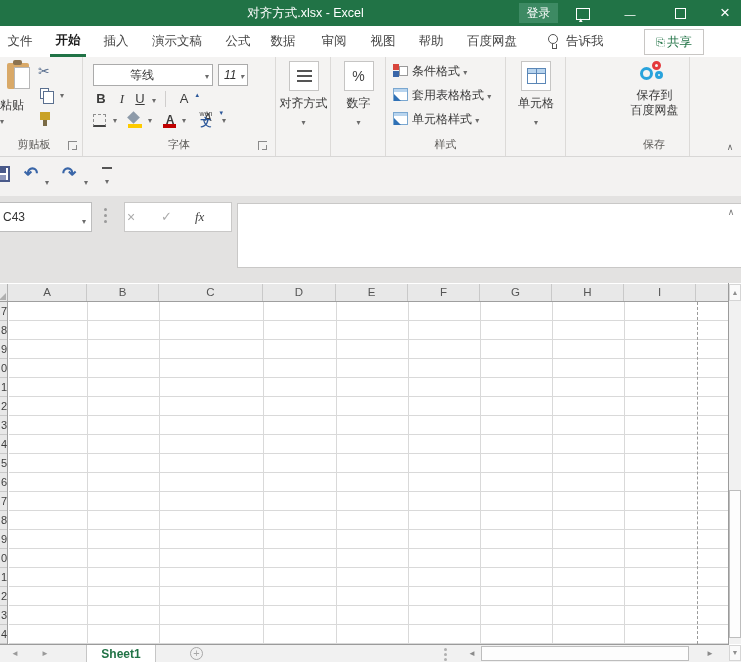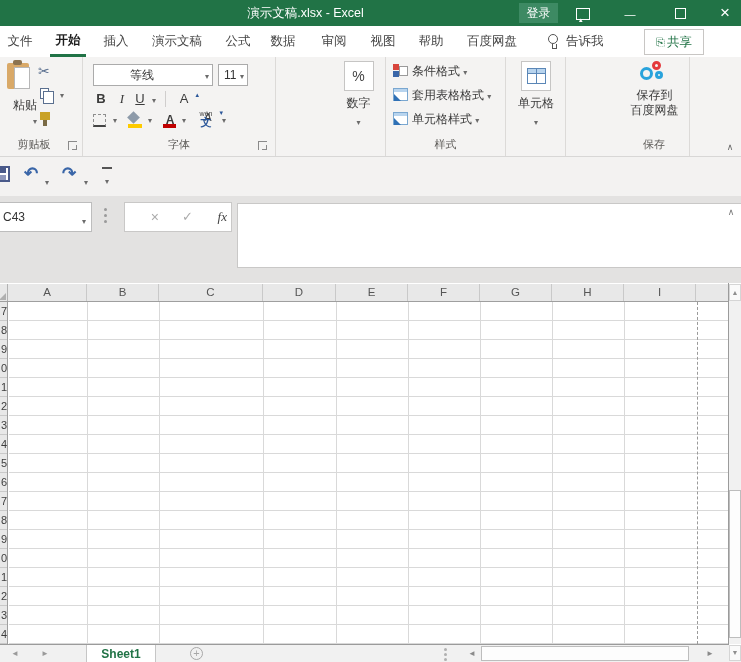--- a/index.html
+++ b/index.html
@@ -42,42 +42,42 @@
   .rgroup{position:absolute;top:0;height:99px;border-right:1px solid #dcdad8;}
   .glabel{position:absolute;bottom:4px;left:0;right:0;text-align:center;font-size:11px;color:#5d5b58;}
   .launcher{position:absolute;bottom:6px;width:9px;height:9px;border-left:1px solid #8a8a8a;
             border-top:1px solid #8a8a8a;}
   .launcher::after{content:"";position:absolute;right:0px;bottom:0px;width:4px;height:4px;
             border-right:1.5px solid #8a8a8a;border-bottom:1.5px solid #8a8a8a;}
   .caret::after{content:"▾";font-size:8px;color:#6b6b6b;}
 
   
   .g-clip{left:0;width:83px;}
-  .paste-big{position:absolute;left:0px;top:4px;width:37px;height:72px;text-align:right;}
+  .paste-big{position:absolute;left:0px;top:4px;width:37px;height:72px;text-align:left;}
   .clipboard-icon{position:absolute;left:7px;top:2px;width:22px;height:26px;background:#d9a968;border-radius:2px;}
   .clipboard-icon::before{content:"";position:absolute;left:6px;top:-3px;width:9px;height:5px;background:#8c7350;border-radius:2px;}
   .clipboard-icon::after{content:"";position:absolute;left:7px;top:4px;width:14px;height:20px;background:#fff;border:1px solid #b7b7b7;}
   .paste-label{position:absolute;left:0;right:0;top:36px;font-size:12px;}
   .paste-caret{position:absolute;left:0;right:0;top:52px;}
   .clip-mini{position:absolute;left:38px;top:6px;width:44px;}
   .mini-row{position:absolute;left:0;height:20px;width:44px;}
   .cut-icon::before{content:"✂";color:#5a6f8f;font-size:14px;}
   .copy-icon{position:absolute;left:2px;top:3px;width:9px;height:11px;border:1px solid #5a6f8f;background:#fff;}
   .copy-icon::after{content:"";position:absolute;left:2px;top:2px;width:9px;height:11px;border:1px solid #5a6f8f;background:#fff;}
   .fpaint-icon{position:absolute;left:2px;top:3px;width:10px;height:8px;background:#c9a227;}
   .fpaint-icon::after{content:"";position:absolute;left:3px;top:8px;width:4px;height:6px;background:#7a6a45;}
   .mini-caret{position:absolute;left:22px;top:2px;}
 
   
   .g-font{left:83px;width:193px;}
   .combo{position:absolute;top:7px;height:22px;background:#fff;border:1px solid #ababab;
          font-size:12px;color:#333;line-height:20px;padding-left:5px;}
   .combo .caret{position:absolute;right:3px;top:0px;}
   .fname{left:10px;width:120px;padding-left:36px;}
-  .fsize{left:135px;width:30px;}
+  .fsize{left:135px;width:30px;font-style:italic;}
   .fbtn{position:absolute;height:18px;line-height:18px;text-align:center;color:#3b3b3b;}
   .frow2{top:33px;}
   .frow3{top:53px;}
   .bold-b{font-weight:bold;font-size:13px;}
   .italic-i{font-style:italic;font-family:"Liberation Serif",serif;font-size:13px;}
   .uline-u{text-decoration:underline;font-size:13px;}
   .asize{font-size:13px;position:relative;}
   .asize .blue-caret{position:absolute;top:-4px;right:-6px;font-size:7px;color:#2b579a;}
   .vsep{position:absolute;width:1px;background:#d0cecd;}
   .border-icon{position:absolute;width:13px;height:13px;border:1px dashed #8f8f8f;border-bottom:2px solid #444;}
@@ -148,21 +148,21 @@
   .qat-more i{display:block;height:2px;background:#555;margin-bottom:1px;}
 
   
   .fband{position:absolute;left:0;top:196px;width:741px;height:87px;background:#e3e2e1;}
   .namebox{position:absolute;left:-10px;top:6px;width:102px;height:30px;background:#fff;
            border:1px solid #bdbdbd;font-size:12px;color:#333;line-height:28px;padding-left:12px;}
   .namebox .caret{position:absolute;right:5px;top:3px;}
   .dots3{position:absolute;left:104px;top:12px;width:4px;}
   .dots3 i{display:block;width:3px;height:3px;border-radius:50%;background:#9a9a9a;margin-bottom:3px;}
   .fxbox{position:absolute;left:124px;top:6px;width:108px;height:30px;background:#fff;border:1px solid #c9c8c7;}
-  .fxbtn{position:absolute;top:0;height:28px;line-height:28px;width:32px;text-align:right;}
+  .fxbtn{position:absolute;top:0;height:28px;line-height:28px;width:32px;text-align:left;}
   .fx-cancel{left:2px;color:#ababab;font-size:14px;}
   .fx-cancel::before{content:"×";}
   .fx-enter{left:36px;color:#ababab;font-size:13px;}
   .fx-enter::before{content:"✓";}
   .fx-insert{left:70px;color:#444;font-size:13px;font-style:italic;font-family:"Liberation Serif",serif;}
   .formula-input{position:absolute;left:237px;top:7px;width:504px;height:65px;background:#fff;
            border:1px solid #c9c8c7;border-right:none;}
   .fbar-collapse{position:absolute;right:3px;top:10px;width:14px;height:12px;color:#7b7b7b;
        font-size:9px;text-align:center;line-height:12px;}
   .fbar-collapse::before{content:"∧";}
@@ -218,21 +218,21 @@
   .vs-down{position:absolute;left:729px;top:0px;width:12px;height:16px;background:#fafafa;border:1px solid #d5d5d5;
          color:#8f8f8f;font-size:7px;text-align:center;line-height:14px;}
   .vs-down::before{content:"▼";}
 </style>
 </head>
 <body>
 
 <div id="app">
 
   <div class="titlebar">
-    <div class="title-text">演示文稿.xlsx  -  Excel</div>
+    <div class="title-text">对齐方式.xlsx  -  Excel</div>
     <div class="signin-btn">登录</div>
     <div class="win-btn ribbon-opt-icon"></div>
     <div class="win-btn btn-min"></div>
     <div class="win-btn btn-max"></div>
     <div class="win-btn btn-close"></div>
   </div>
 
   <div class="tabrow">
     <div class="rtab" style="left:0px;width:40px;">文件</div>
     <div class="rtab active" style="left:50px;width:36px;">开始</div>
@@ -294,20 +294,29 @@
       <div class="phon" style="left:112px;top:53px;">
         <span class="py">wén</span>
         <span class="zh">文</span>
       </div>
       <div class="fbtn frow3 caret" style="left:136px;width:10px;"></div>
 
       <div class="glabel">字体</div>
       <div class="launcher" style="right:8px;"></div>
     </div>
 
+    <div class="rgroup g-align">
+      <div class="bigbtn" style="left:0;width:55px;">
+        <div class="iconbox">
+            <span class="align-lines"></span>
+          </div>
+        <div class="blabel">对齐方式</div>
+        <div class="bcaret caret"></div>
+      </div>
+    </div>
 
     <div class="rgroup g-num">
       <div class="bigbtn" style="left:0;width:55px;">
         <div class="iconbox"><span class="pct-glyph">%</span></div>
         <div class="blabel">数字</div>
         <div class="bcaret caret"></div>
       </div>
     </div>
 
     <div class="rgroup g-cells">

